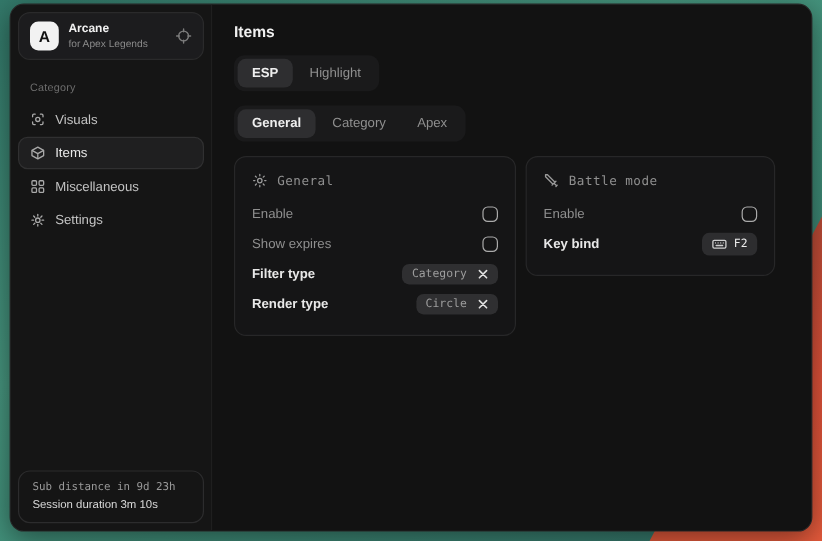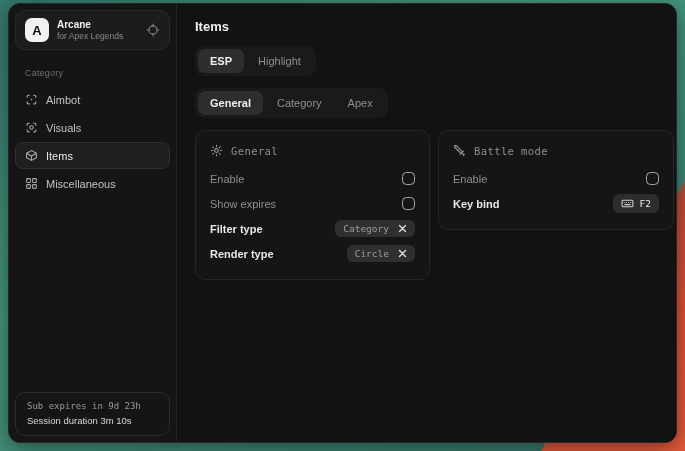--- a/index.html
+++ b/index.html
@@ -78,21 +78,21 @@
     padding: 6px 12px; font-size: 11px; color: #8f8f8f; border-radius: 7px; cursor: default;
   }
   .seg-tab.active { background: #2e2e30; color: #efefef; font-weight: 600; }
   .seg-row { display: block; }
   .panels { margin-top: 12px; display: flex; gap: 8px; align-items: flex-start; }
   .panel {
     border: 1px solid #272728; border-radius: 10px; background: #151516;
     padding: 10px 14px 13px 14px;
   }
   .panel.general { width: 235px; }
-  .panel.battle  { width: 236px; }
+  .panel.battle  { width: 208px; }
   .panel-head {
     display: flex; align-items: center; gap: 8px;
     color: #8f8f8f; margin: 3px 0 9px 0;
     font-family: "DejaVu Sans Mono", monospace; font-size: 10.5px; letter-spacing: .4px;
   }
   .panel-head .ico { color: #9a9a9a; display: flex; }
   .p-row {
     display: flex; align-items: center; justify-content: space-between;
     min-height: 25px;
   }
@@ -140,29 +140,20 @@
       </span>
     </div>
 
     <div class="section-label">Category</div>
 
     <div class="nav">
       <div class="nav-item">
         <span class="ico">
           <svg width="13" height="13" viewBox="0 0 24 24" fill="none" stroke="currentColor" stroke-width="2" stroke-linecap="round">
             <path d="M4 8V6a2 2 0 0 1 2-2h2M16 4h2a2 2 0 0 1 2 2v2M20 16v2a2 2 0 0 1-2 2h-2M8 20H6a2 2 0 0 1-2-2v-2"></path>
-            <circle cx="12" cy="12" r="1.6" fill="currentColor" stroke="none"></circle>
-          </svg>
-        </span>
-        <span>Aimbot</span>
-      </div>
-      <div class="nav-item">
-        <span class="ico">
-          <svg width="13" height="13" viewBox="0 0 24 24" fill="none" stroke="currentColor" stroke-width="2" stroke-linecap="round">
-            <path d="M4 8V6a2 2 0 0 1 2-2h2M16 4h2a2 2 0 0 1 2 2v2M20 16v2a2 2 0 0 1-2 2h-2M8 20H6a2 2 0 0 1-2-2v-2"></path>
             <circle cx="12" cy="12" r="3.2"></circle>
           </svg>
         </span>
         <span>Visuals</span>
       </div>
       <div class="nav-item active">
         <span class="ico">
           <svg width="13" height="13" viewBox="0 0 24 24" fill="none" stroke="currentColor" stroke-width="2" stroke-linejoin="round">
             <path d="M21 8l-9-5-9 5v8l9 5 9-5V8z"></path>
               <path d="M3 8l9 5 9-5M12 13v8"></path>
@@ -174,24 +165,33 @@
         <span class="ico">
           <svg width="13" height="13" viewBox="0 0 24 24" fill="none" stroke="currentColor" stroke-width="2">
             <rect x="3" y="3" width="7" height="7" rx="1.5"></rect>
               <rect x="14" y="3" width="7" height="7" rx="1.5"></rect>
             <rect x="3" y="14" width="7" height="7" rx="1.5"></rect>
               <rect x="14" y="14" width="7" height="7" rx="1.5"></rect>
           </svg>
         </span>
         <span>Miscellaneous</span>
       </div>
+      <div class="nav-item">
+        <span class="ico">
+          <svg width="13" height="13" viewBox="0 0 24 24" fill="none" stroke="currentColor" stroke-width="2" stroke-linecap="round">
+            <circle cx="12" cy="12" r="3.4"></circle>
+            <path d="M12 3v2.5M12 18.5V21M3 12h2.5M18.5 12H21M5.6 5.6l1.8 1.8M16.6 16.6l1.8 1.8M18.4 5.6l-1.8 1.8M7.4 16.6l-1.8 1.8"></path>
+          </svg>
+        </span>
+        <span>Settings</span>
+      </div>
     </div>
 
     <div class="side-footer">
-      <div class="foot-line1">Sub expires in 9d 23h</div>
+      <div class="foot-line1">Sub distance in 9d 23h</div>
       <div class="foot-line2">Session duration 3m 10s</div>
     </div>
   </div>
 
   <div class="main">
     <div class="page-title">Items</div>
 
     <div class="seg-row">
       <div class="seg">
         <div class="seg-tab active">ESP</div>

